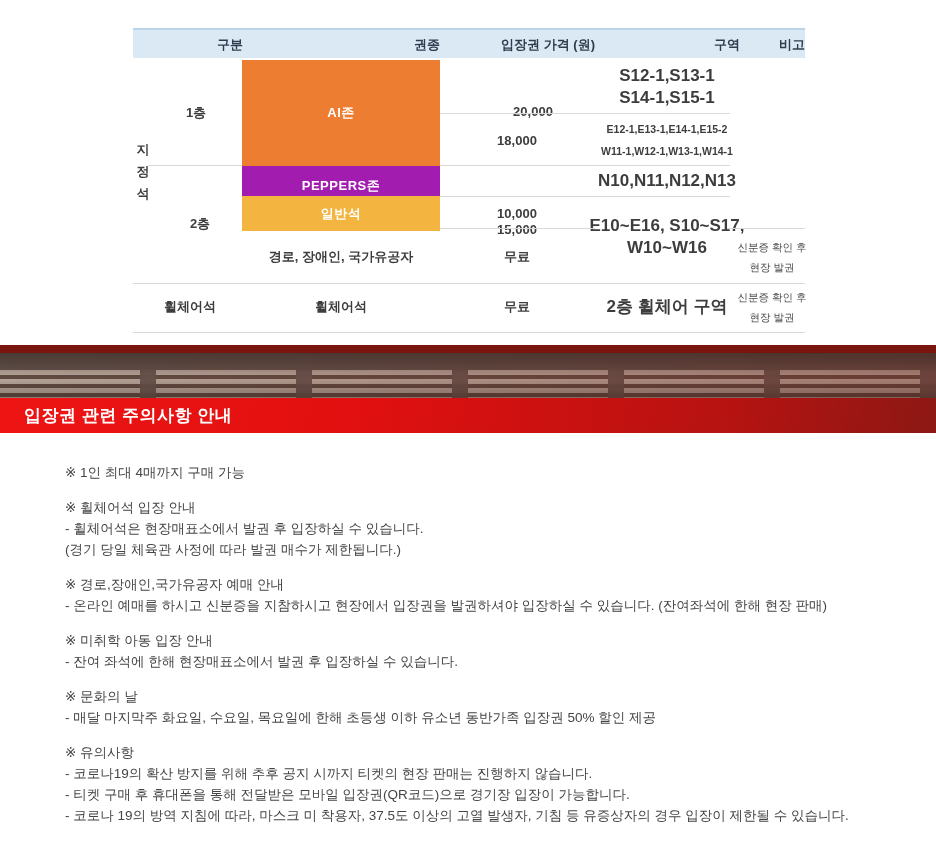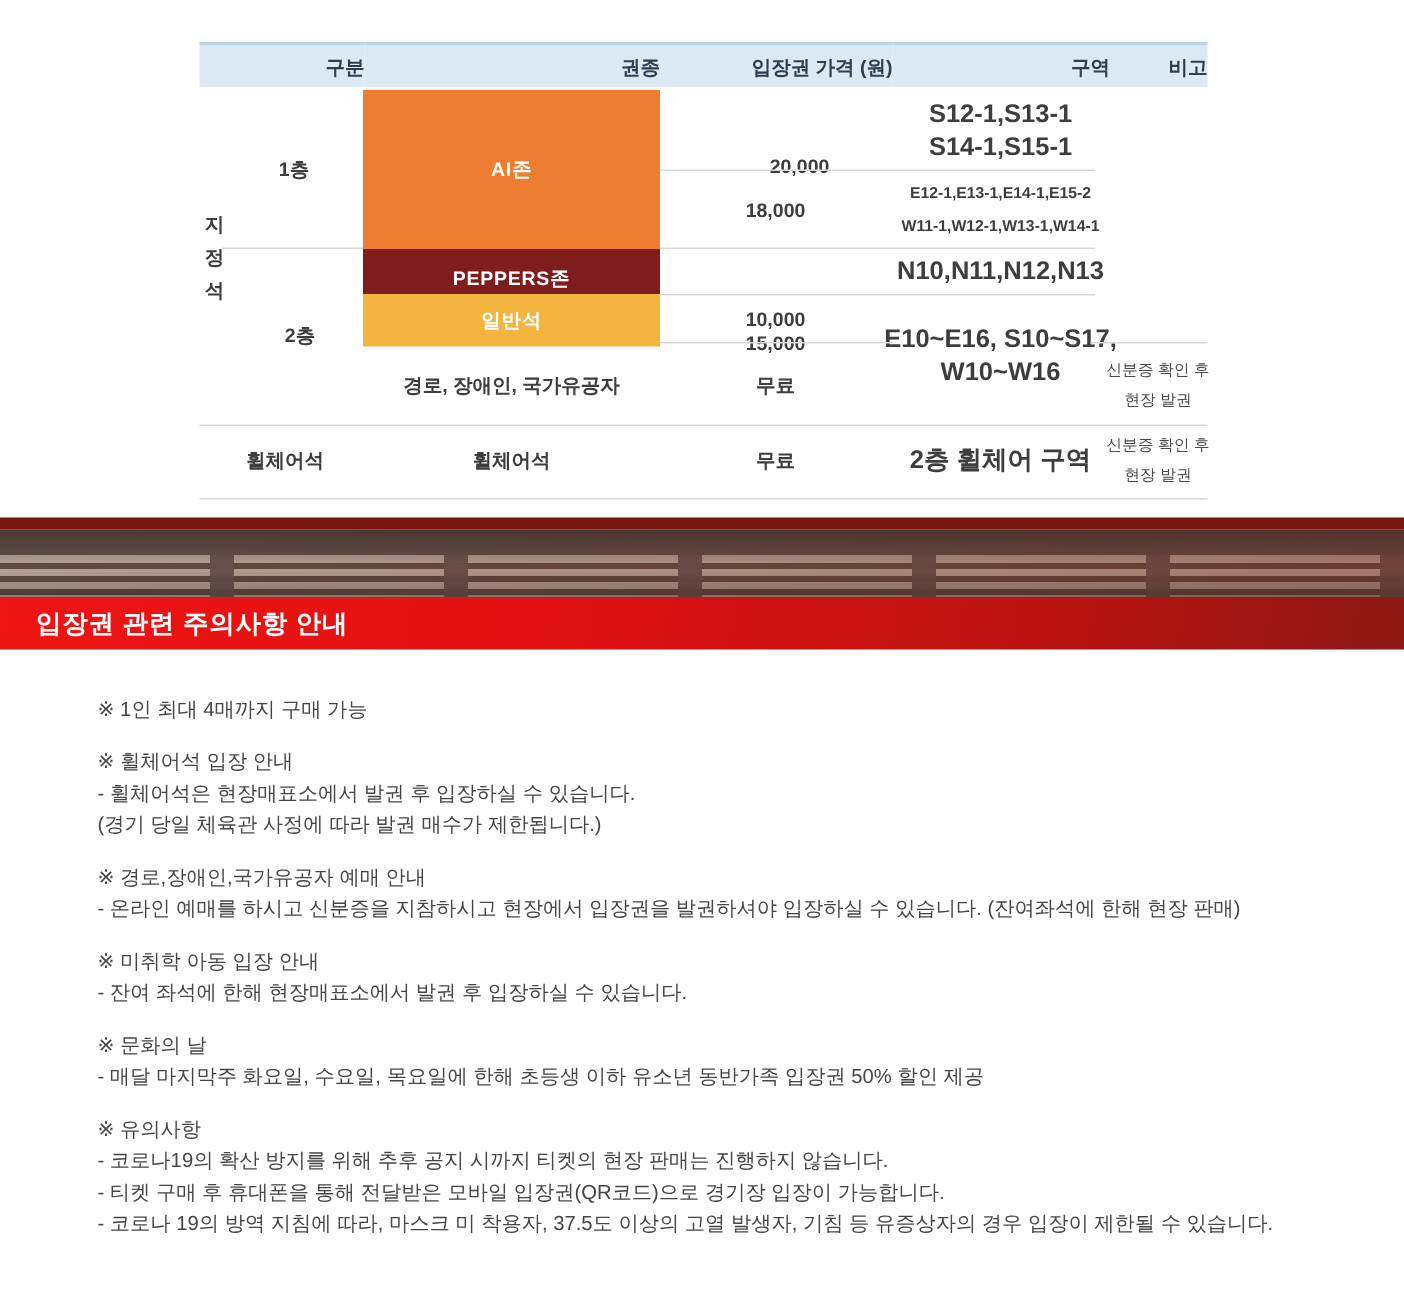--- a/index.html
+++ b/index.html
@@ -53,21 +53,21 @@
 
     <div class="th" style="left:133px;width:110px;">구분</div>
     <div class="th" style="left:243px;width:197px;">권종</div>
     <div class="th" style="left:440px;width:155px;">입장권 가격 (원)</div>
     <div class="th" style="left:595px;width:145px;">구역</div>
     <div class="th" style="left:740px;width:65px;">비고</div>
 
     <div class="zone-block" style="top:60px;height:106px;background:#ED7D31;align-items:center;">
       <span>AI존</span>
     </div>
-    <div class="zone-block" style="top:166px;height:40px;background:#7f1d1d;">
+    <div class="zone-block" style="top:166px;height:40px;background:#a21caf;">
       <span>PEPPERS존</span>
     </div>
     <div class="zone-block" style="top:196px;height:35px;background:#F3B440;">
       <span>일반석</span>
     </div>
 
     <div class="cell vtext" style="left:143px;top:172px;">지정석</div>
     <div class="cell b13" style="left:196px;top:113px;">1층</div>
     <div class="cell b13" style="left:200px;top:224px;">2층</div>
 

